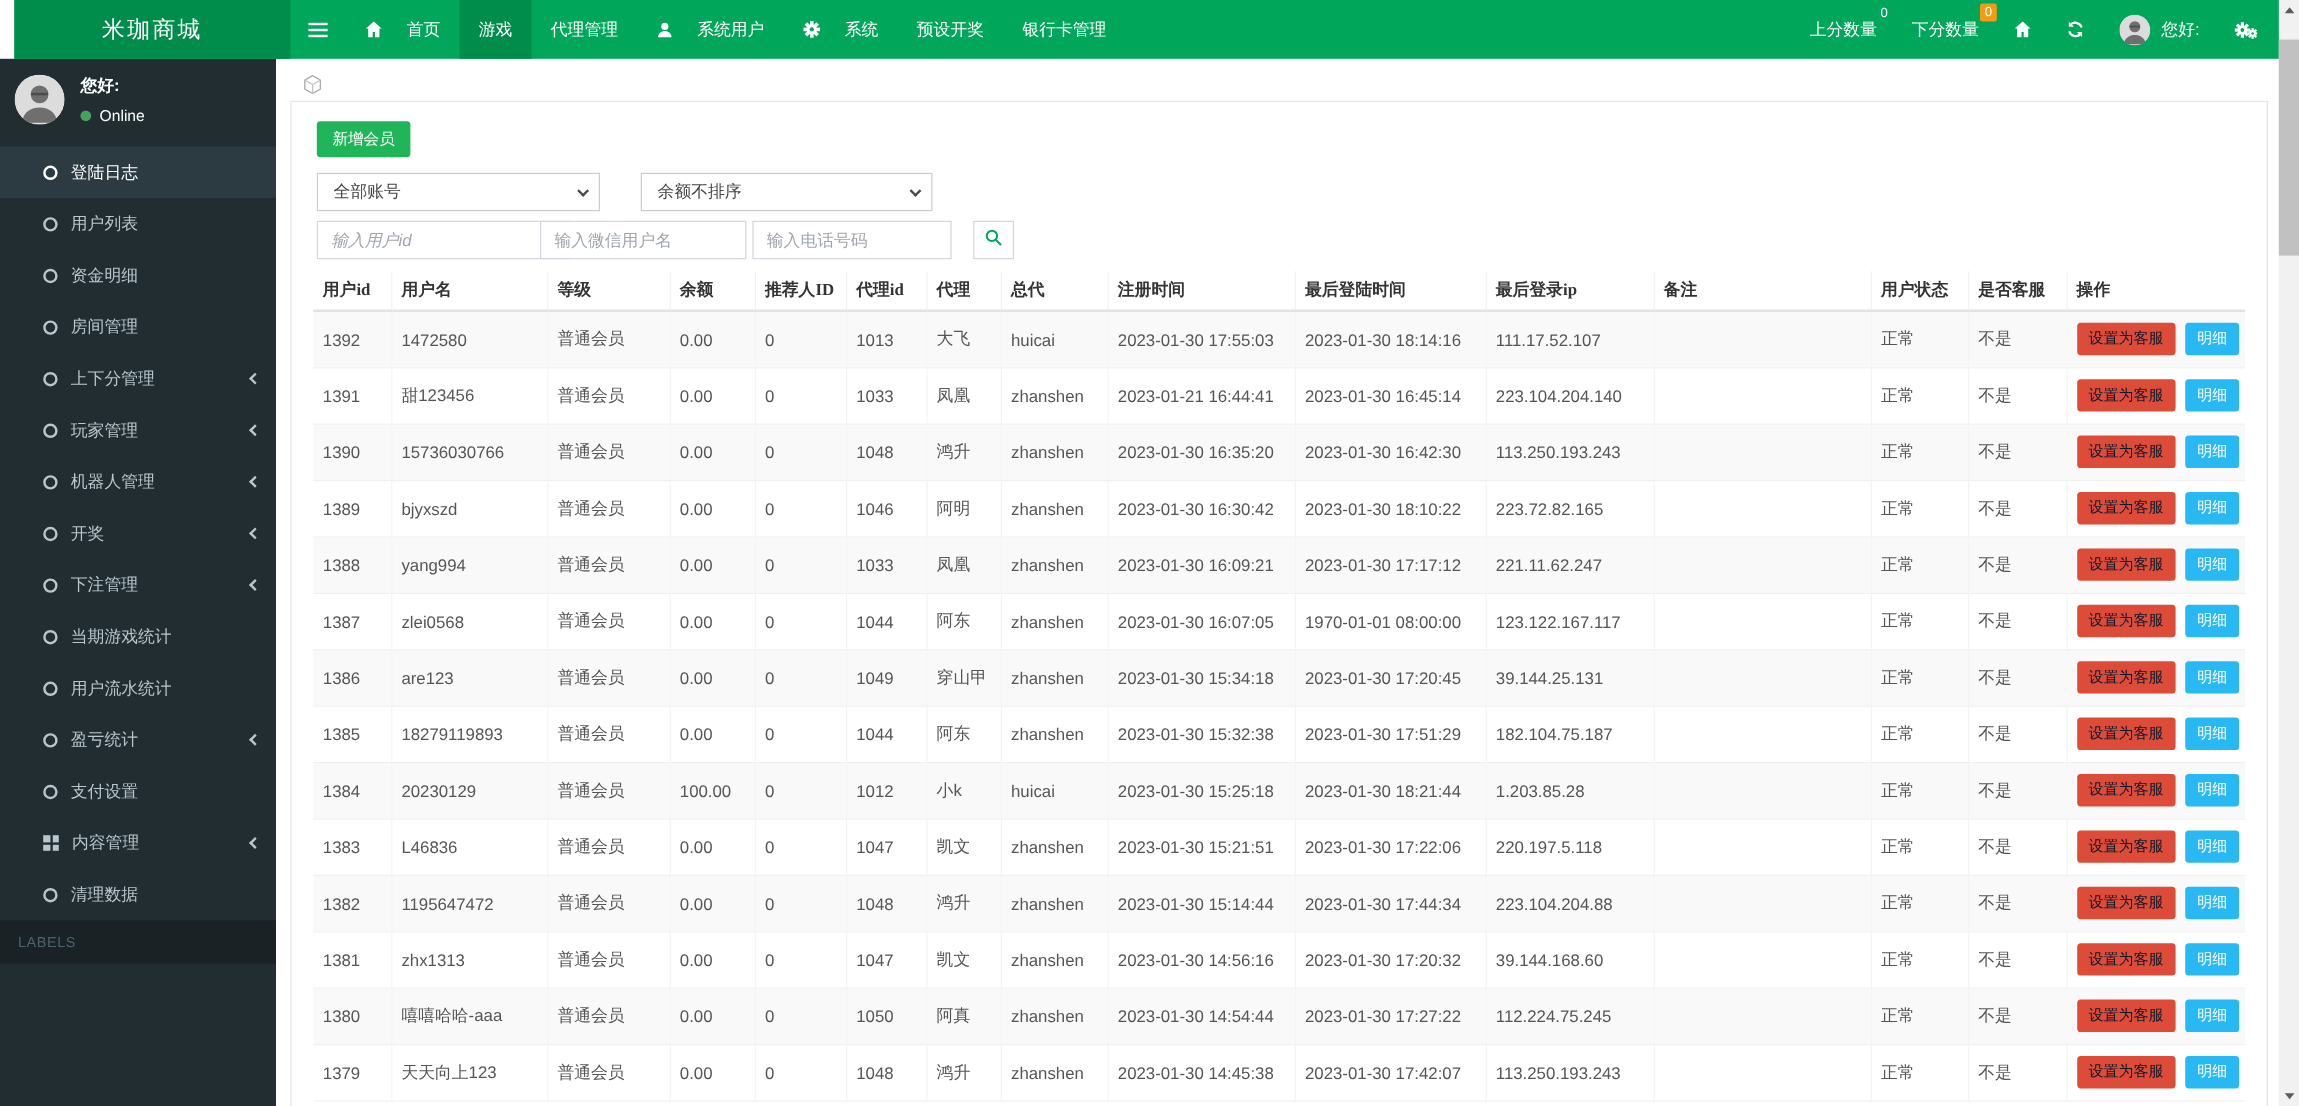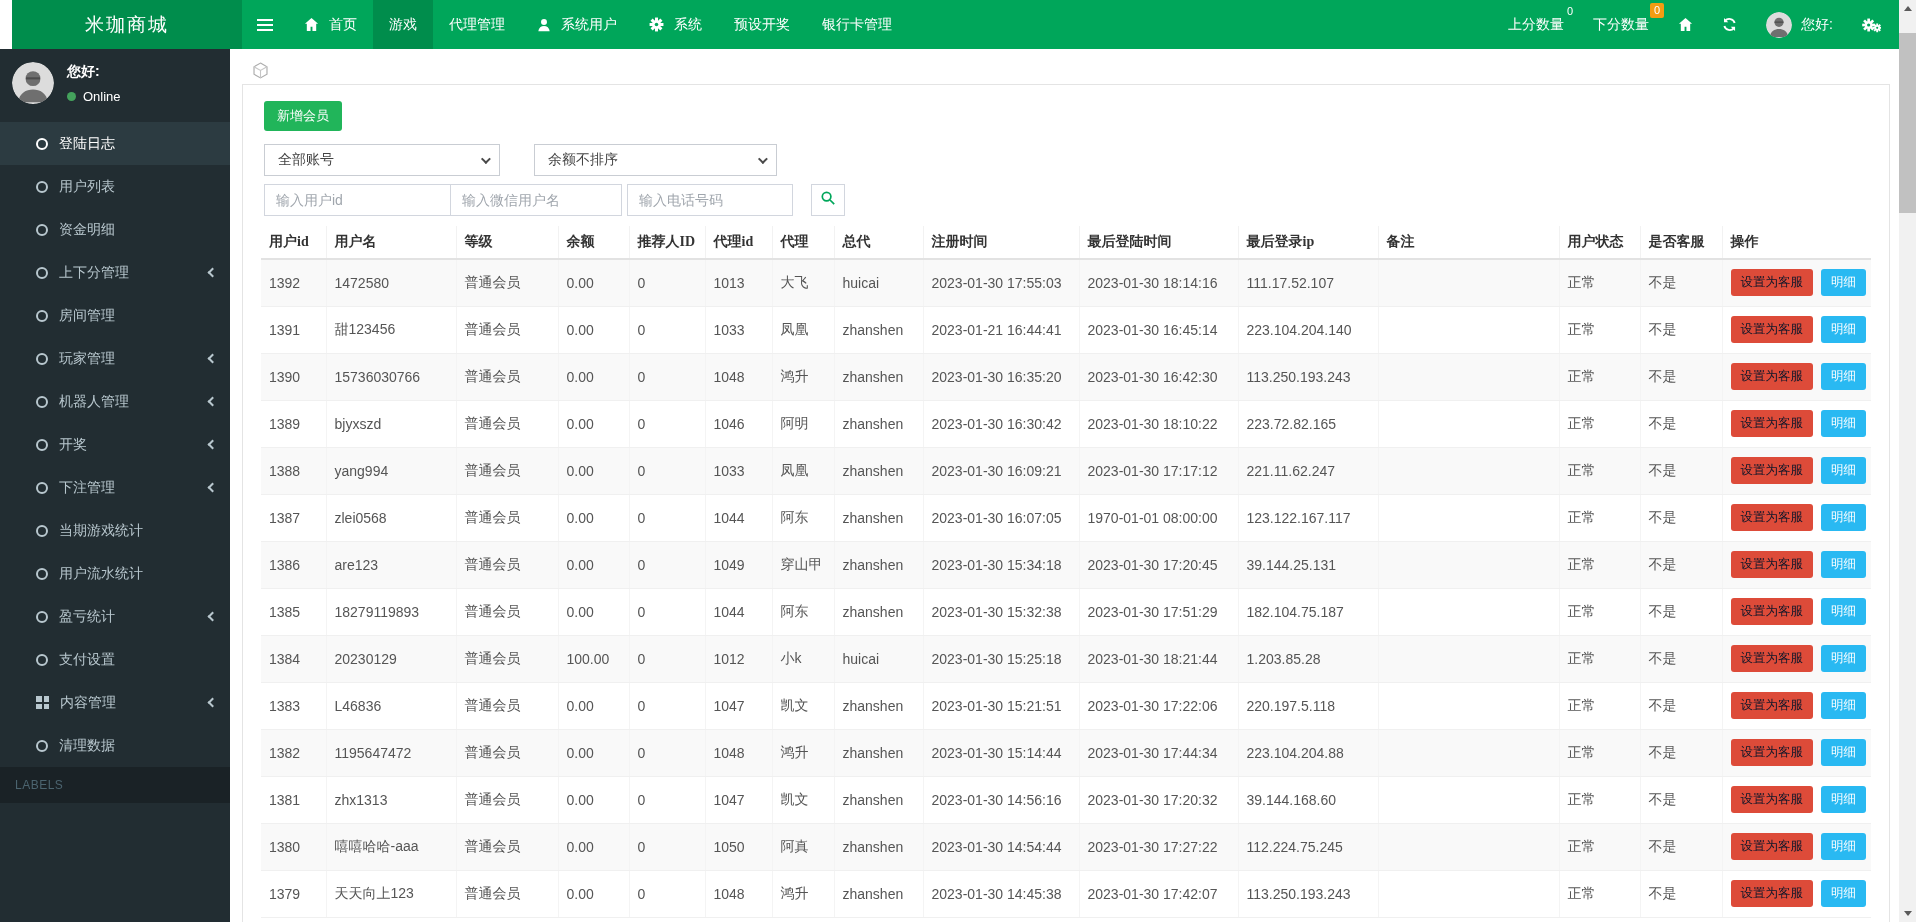--- a/index.html
+++ b/index.html
@@ -8,21 +8,21 @@
 
   
   .navbar { position:absolute; left:12px; top:0; width:1899px; height:49px;
             background:#00a65a; display:flex; align-items:stretch; z-index:10; }
   .brand { width:230px; background:#008d4c; color:#fff; font-size:19px; letter-spacing:2px;
            display:flex; align-items:center; justify-content:center; flex:none; }
   .nav-toggle { width:46px; display:flex; align-items:center; justify-content:center; cursor:pointer; }
   .hamburger { display:flex; flex-direction:column; gap:3px; }
   .hamburger span { width:16px; height:2px; background:#fff; display:block; }
   .nav-menu { display:flex; align-items:stretch; }
-  .nav-item { display:flex; align-items:center; gap:10px; padding:0 16px; color:#fff;
+  .nav-item { display:flex; align-items:center; gap:20px; padding:0 16px; color:#fff;
               font-size:14px; cursor:pointer; }
   .nav-item.active { background:#008d4c; }
   .nav-ic { display:flex; align-items:center; }
   .nav-right { margin-left:auto; display:flex; align-items:center; gap:29px; padding-right:30px; }
   .score-item { position:relative; color:#fff; font-size:14px; cursor:pointer; height:49px;
                 display:flex; align-items:center; }
   .score-sup { position:absolute; top:5px; right:-9px; font-size:11px; color:#fff; }
   .score-badge { position:absolute; top:3px; right:-15px; font-size:11px; color:#fff;
                  background:#f39c12; border-radius:2px; padding:0 4px; line-height:15px; }
   .icon-btn { display:flex; align-items:center; justify-content:center; cursor:pointer; }
@@ -60,21 +60,21 @@
   .sel { position:absolute; height:32px; border:1px solid #c9cdd3; background:#fff;
          display:flex; align-items:center; justify-content:space-between;
          padding:0 11px 0 13px; font-size:14px; color:#444; cursor:pointer; }
   .sel-account { left:21px; top:59px; width:236px; }
   .sel-balance { left:291px; top:59px; width:243px; }
   .sel-chev { width:7px; height:7px; border-right:2px solid #4a4a4a; border-bottom:2px solid #4a4a4a;
               transform:rotate(45deg) translateY(-2px); }
   .inp { position:absolute; height:32px; border:1px solid #d2d6de; padding:0 11px;
          font-size:14px; color:#555; font-family:inherit; }
   .inp::placeholder { color:#a0a6ad; }
-  .inp-user { left:21px; top:99px; width:212px; }
+  .inp-user { left:21px; top:99px; width:212px;font-style:italic; }
   .inp-wechat { left:207px; top:99px; width:172px; }
   .inp-phone { left:384px; top:99px; width:166px; }
   .btn-search { position:absolute; left:568px; top:99px; width:34px; height:32px;
                 background:#fff; border:1px solid #d2d6de; display:flex; align-items:center;
                 justify-content:center; cursor:pointer; }
 
   
   .user-table { position:absolute; left:18px; top:141px; width:1610px;
                 border-collapse:collapse; table-layout:fixed; }
   .user-table th { height:33px; text-align:left; font-size:14px; font-weight:bold; color:#333;
@@ -251,26 +251,26 @@
       <div class="menu-item">
         <span class="circle-icon"></span>
         <span>用户列表</span>
       </div>
       <div class="menu-item">
         <span class="circle-icon"></span>
         <span>资金明细</span>
       </div>
       <div class="menu-item">
         <span class="circle-icon"></span>
+        <span>房间管理</span>
+      </div>
+      <div class="menu-item">
+        <span class="circle-icon"></span>
         <span>上下分管理</span>
         <span class="chev"></span>
-      </div>
-      <div class="menu-item">
-        <span class="circle-icon"></span>
-        <span>房间管理</span>
       </div>
       <div class="menu-item">
         <span class="circle-icon"></span>
         <span>玩家管理</span>
         <span class="chev"></span>
       </div>
       <div class="menu-item">
         <span class="circle-icon"></span>
         <span>机器人管理</span>
         <span class="chev"></span>

